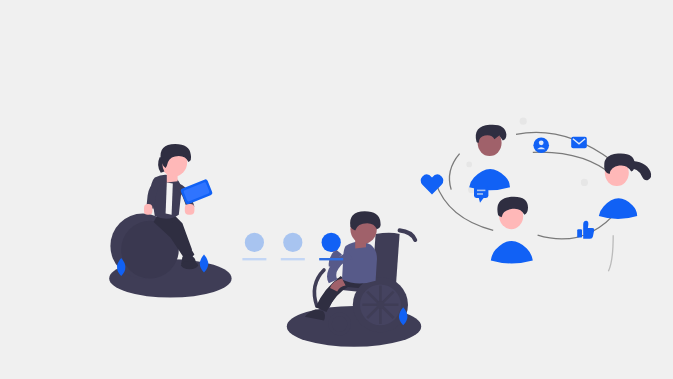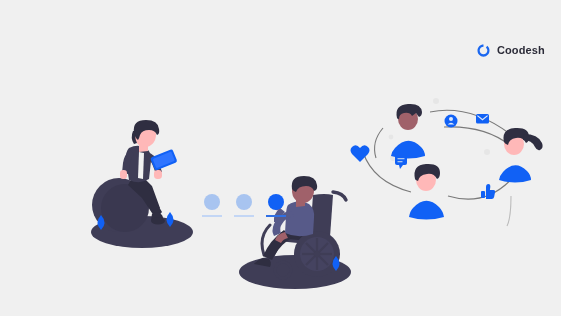--- a/index.html
+++ b/index.html
@@ -241,20 +241,14 @@
     <div class="carousel-item">
       <div class="carousel-dot"></div>
       <div class="carousel-bar"></div>
     </div>
     <div class="carousel-item active">
       <div class="carousel-dot"></div>
       <div class="carousel-bar"></div>
     </div>
   </div>
 
-  <div class="brand">
-    <svg class="brand-mark" viewBox="0 0 24 24">
-      <path d="M12 2.2 C6.6 2.2 2.4 6.5 2.4 12 c0 5.4 4.2 9.8 9.6 9.8 c5.4 0 9.6 -4.4 9.6 -9.8 c0 -3.1 -1.4 -5.8 -3.6 -7.5 l-2.2 3.2 c1.4 1.1 2.3 2.6 2.3 4.3 c0 3.4 -2.8 6.1 -6.1 6.1 c-3.3 0 -6.1 -2.7 -6.1 -6.1 c0 -3.4 2.8 -6.1 6.1 -6.1 Z" fill="#1a67f0"></path>
-    </svg>
-    <span class="brand-text">Coodesh</span>
-  </div>
 
 </div>
 
 </body></html>

